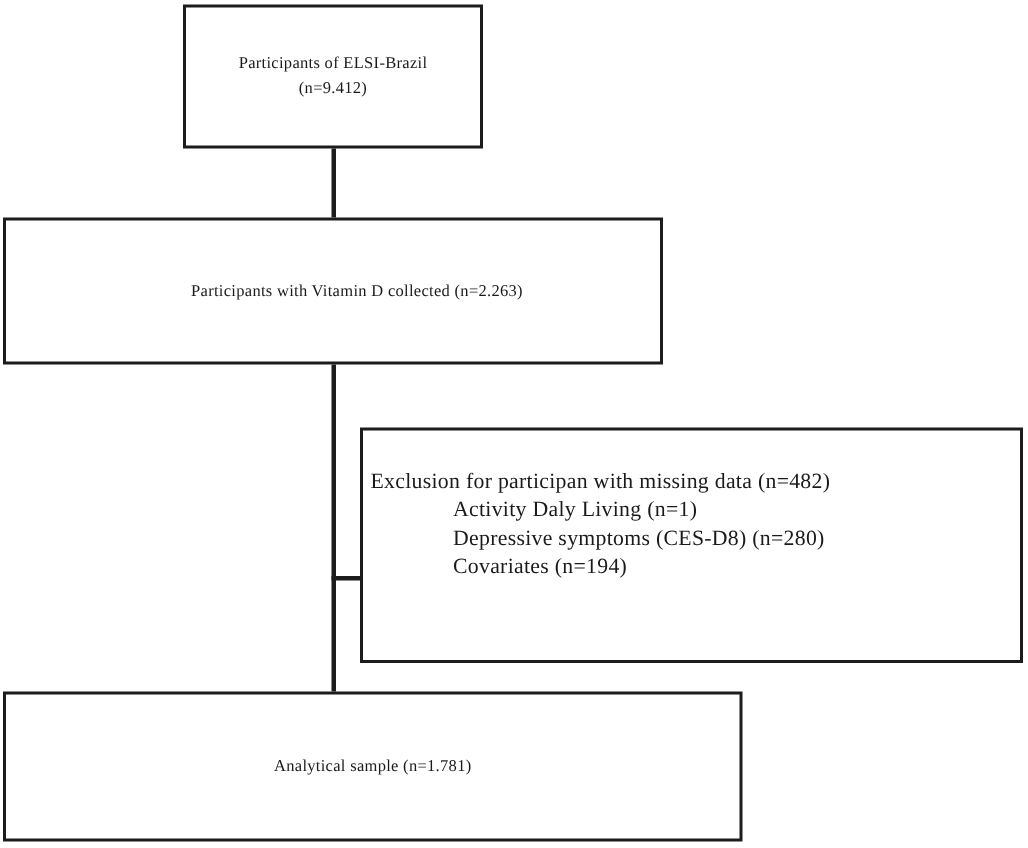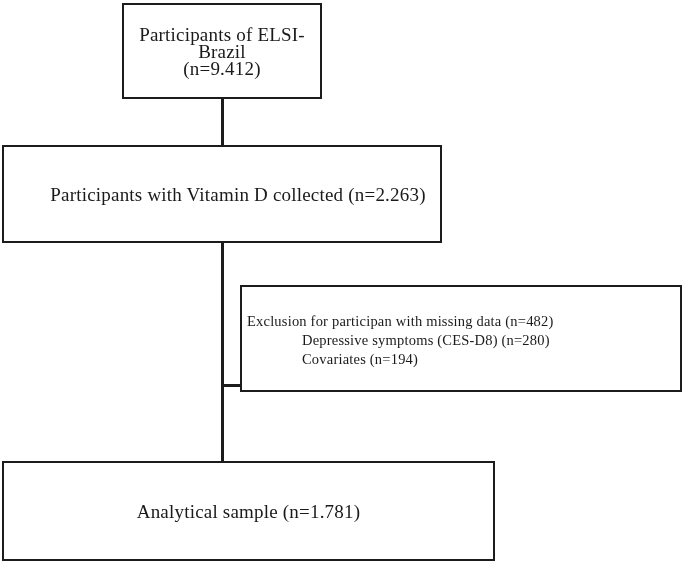--- a/index.html
+++ b/index.html
@@ -21,21 +21,21 @@
   .node {
     position: absolute;
     box-sizing: border-box;
     border: 2px solid #1c1c1c;
     background: #ffffff;
     display: flex;
     align-items: center;
     justify-content: center;
   }
   .node-text {
-    font-size: 19px;
+    font-size: 11px;
     line-height: 17px;
     text-align: center;
     white-space: pre-line;
     letter-spacing: 0.2px;
   }
   
   #node-source {
     left: 122px;
     top: 3px;
     width: 200px;
@@ -47,21 +47,21 @@
     top: 145px;
     width: 440px;
     height: 98px;
     padding-left: 32px;
   }
   
   #node-exclusion {
     left: 240px;
     top: 285px;
     width: 442px;
-    height: 107px;
+    height: 157px;
     justify-content: flex-start;
     align-items: flex-start;
   }
   .exclusion-body {
     padding: 25px 0 0 5px;
     font-size: 14.5px;
     line-height: 19px;
     text-align: left;
     letter-spacing: 0.2px;
   }
@@ -118,20 +118,21 @@
 (n=9.412)</div>
   </div>
 
   <div class="node" id="node-vitamind">
     <div class="node-text">Participants  with Vitamin D collected (n=2.263)</div>
   </div>
 
   <div class="node" id="node-exclusion">
     <div class="exclusion-body">
       <div class="exclusion-heading">Exclusion for participan with missing data (n=482)</div>
+      <div class="exclusion-item">Activity Daly Living (n=1)</div>
       <div class="exclusion-item">Depressive symptoms (CES-D8) (n=280)</div>
       <div class="exclusion-item">Covariates (n=194)</div>
     </div>
   </div>
 
   <div class="node" id="node-analytical">
     <div class="node-text">Analytical sample (n=1.781)</div>
   </div>
 
 </div>

